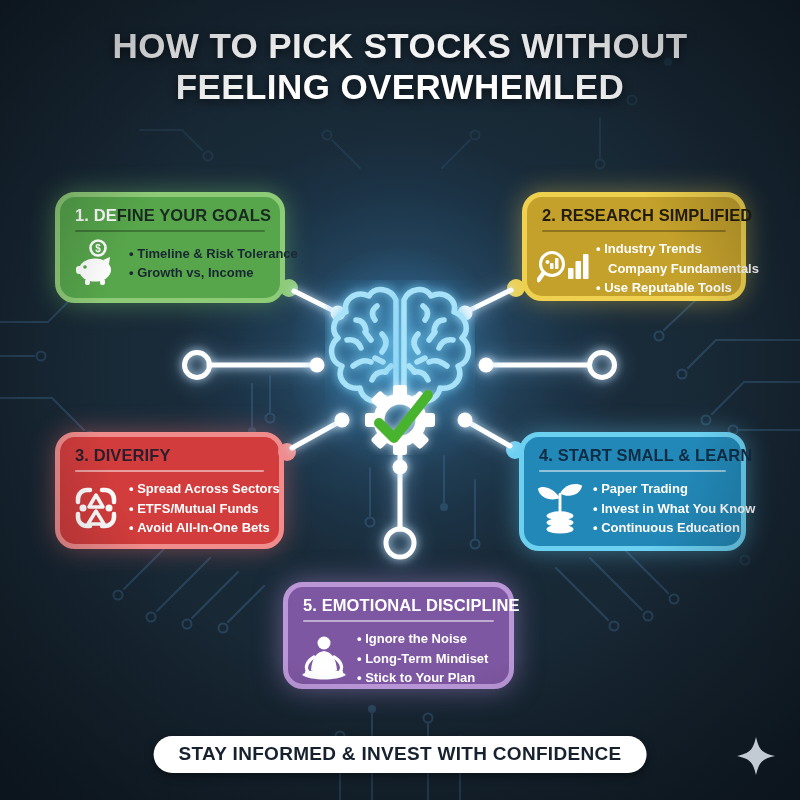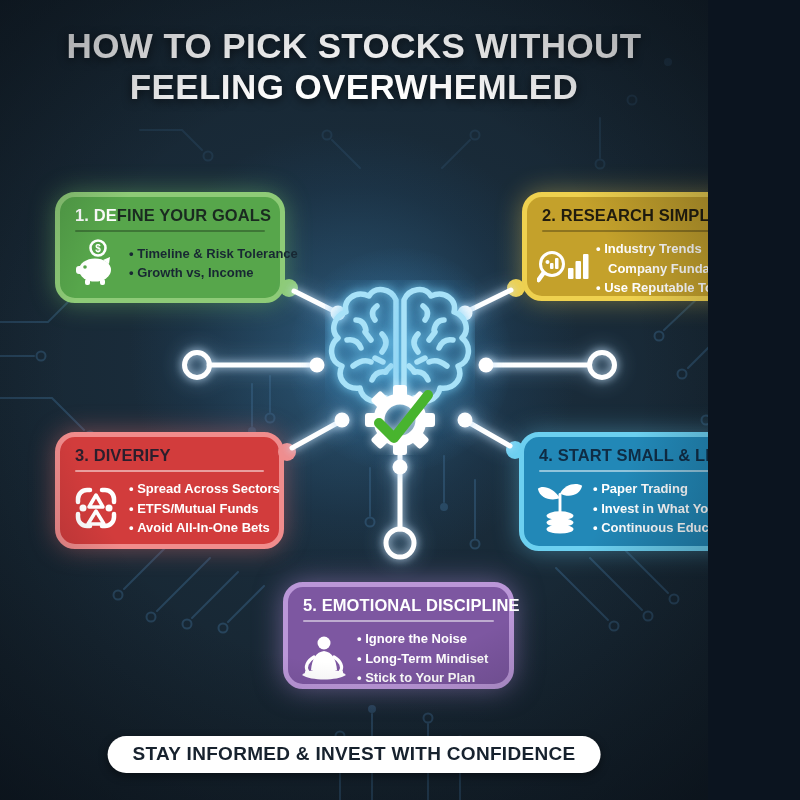--- a/index.html
+++ b/index.html
@@ -1,17 +1,17 @@
 <!DOCTYPE html>
 <html><head>
 <meta charset="utf-8">
 <style>
   html,body{margin:0;padding:0;background:#0b141f;}
   .stage{
-    position:relative;width:708px;height:800px;overflow:hidden;
+    position:relative;width:800px;height:800px;overflow:hidden;
     font-family:"Liberation Sans",sans-serif;
     background:
       radial-gradient(300px 300px at 50% 44%, rgba(70,150,205,0.40), rgba(40,95,140,0.14) 55%, rgba(0,0,0,0) 75%),
       radial-gradient(900px 780px at 50% 45%, #1c3142 0%, #16242f 55%, #0f1b27 100%);
   }
   .vignette{position:absolute;inset:0;pointer-events:none;
     background:radial-gradient(circle at 50% 47%, rgba(0,0,0,0) 52%, rgba(5,9,15,0.55) 100%);}
   svg{display:block;}
   .circuit{position:absolute;left:0;top:0;}
   .circuit *{vector-effect:non-scaling-stroke;}

